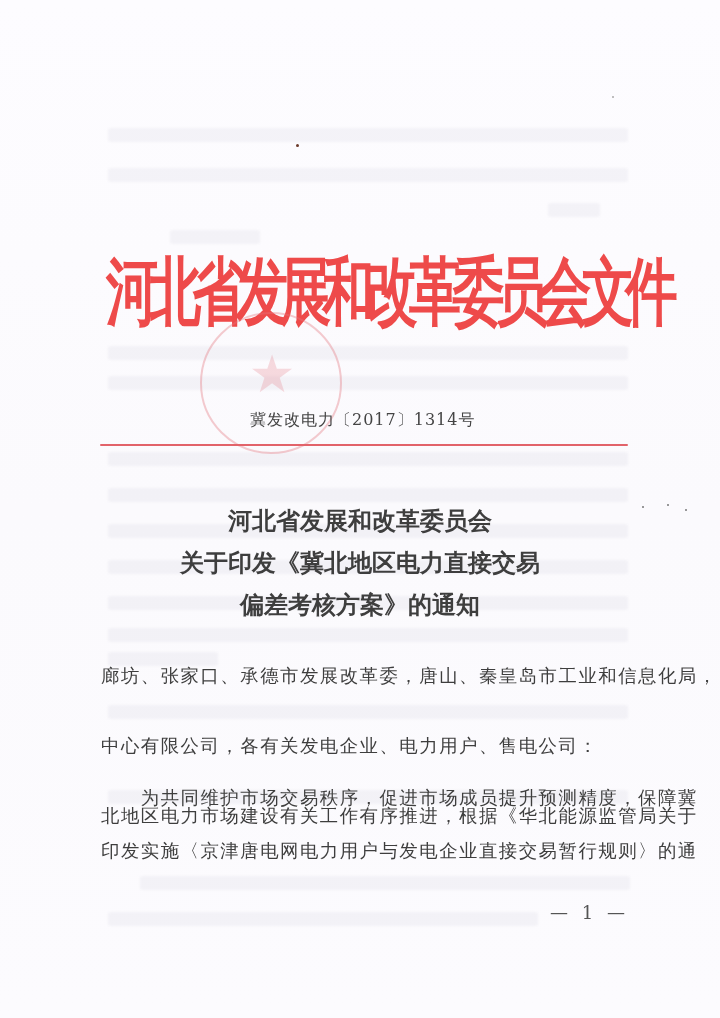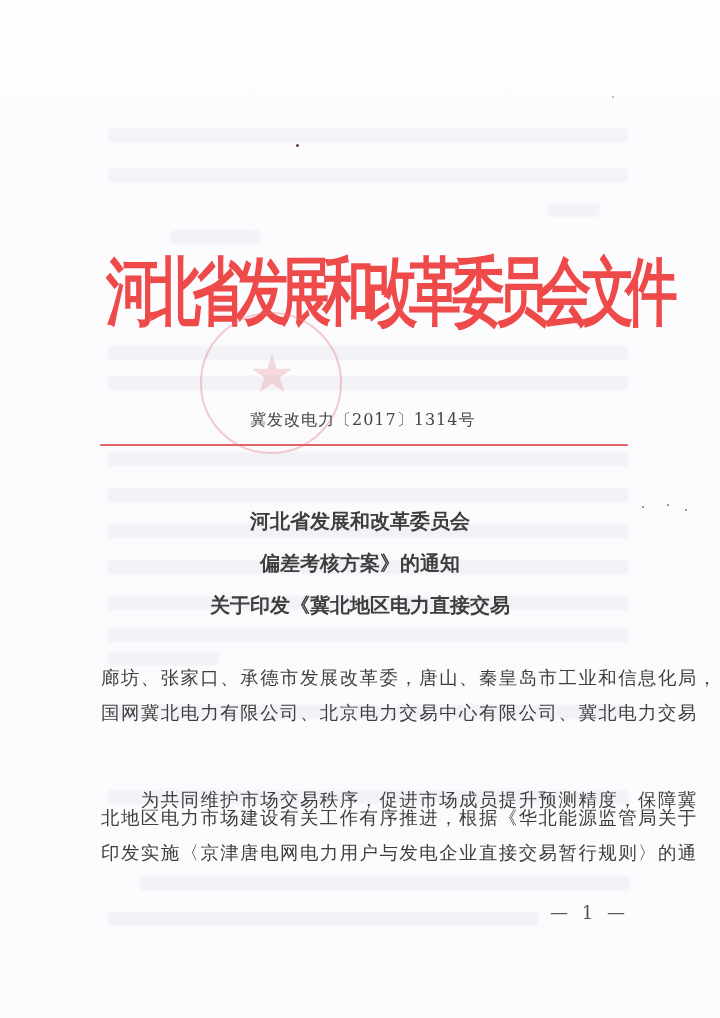--- a/index.html
+++ b/index.html
@@ -99,34 +99,34 @@
     }
 
     .title-block {
       position: absolute;
       left: 150px;
       top: 500px;
       width: 420px;
       text-align: center;
       font-family: "DejaVu Serif", serif;
       font-weight: bold;
-      font-size: 20px;
+      font-size: 24px;
       color: #3e3e3e;
       line-height: 42px;
     }
     .title-line {
       display: block;
       white-space: nowrap;
     }
 
     .body-text {
       position: absolute;
       left: 101px;
       width: 540px;
-      font-family: Liberation Sans, sans-serif;
+      font-family: Liberation Mono, monospace;
       font-size: 18.4px;
       color: #3e3e3e;
       letter-spacing: 1.5px;
       white-space: nowrap;
       line-height: 20px;
     }
 
     .page-number {
       position: absolute;
       left: 550px;
@@ -188,26 +188,26 @@
   <div class="seal">
     <div class="seal-star">★</div>
   </div>
 
   <div class="doc-number">冀发改电力〔2017〕1314号</div>
 
   <div class="red-rule"></div>
 
   <div class="title-block">
     <span class="title-line">河北省发展和改革委员会</span>
+    <span class="title-line">关于印发《冀北地区电力直接交易</span>
     <span class="title-line">偏差考核方案》的通知</span>
-    <span class="title-line">关于印发《冀北地区电力直接交易</span>
   </div>
 
   <div class="body-text" style="top:668px;">廊坊、张家口、承德市发展改革委，唐山、秦皇岛市工业和信息化局，</div>
-  <div class="body-text" style="top:703px;">国网冀北电力有限公司、北京电力交易中心有限公司、冀北电力交易</div>
+  <div class="body-text" style="top:738px;">中心有限公司，各有关发电企业、电力用户、售电公司：</div>
 
   <div class="body-text" style="top:773px;margin-top:17px;">　　为共同维护市场交易秩序，促进市场成员提升预测精度，保障冀</div>
   <div class="body-text" style="top:843px;">印发实施〈京津唐电网电力用户与发电企业直接交易暂行规则〉的通</div>
   <div class="body-text" style="top:808px;">北地区电力市场建设有关工作有序推进，根据《华北能源监管局关于</div>
 
   <div class="page-number">— 1 —</div>
 
   <div class="speck" style="left:296px; top:144px; background:#6b3a2a;"></div>
   <div class="speck" style="left:612px; top:96px; width:2px; height:2px; background:#aaa;"></div>
   <div class="speck" style="left:642px; top:506px; width:2px; height:2px;"></div>

